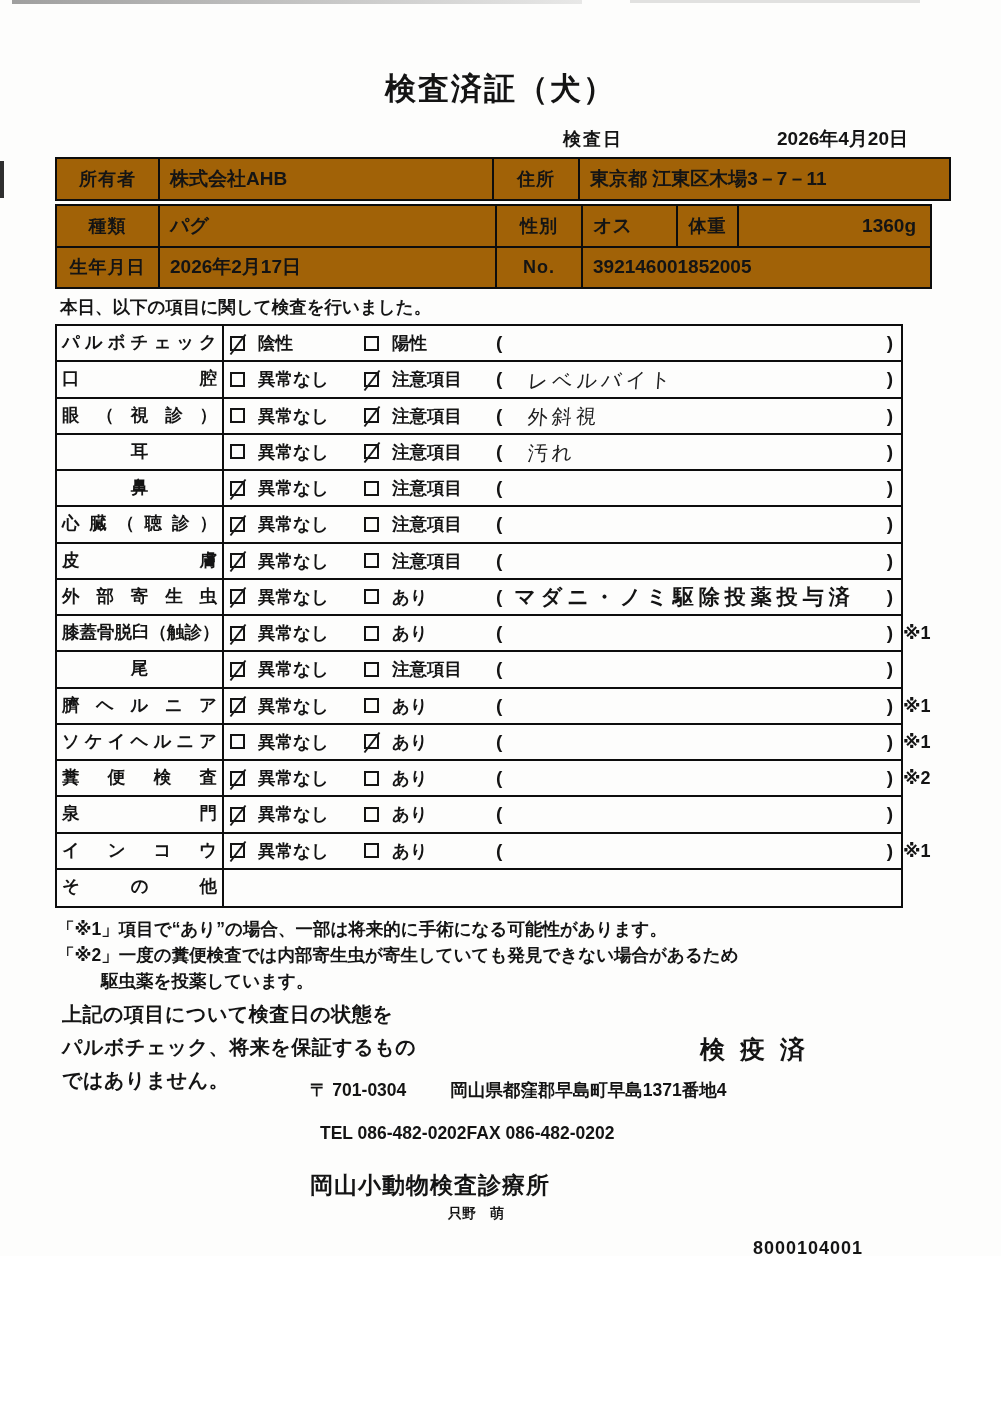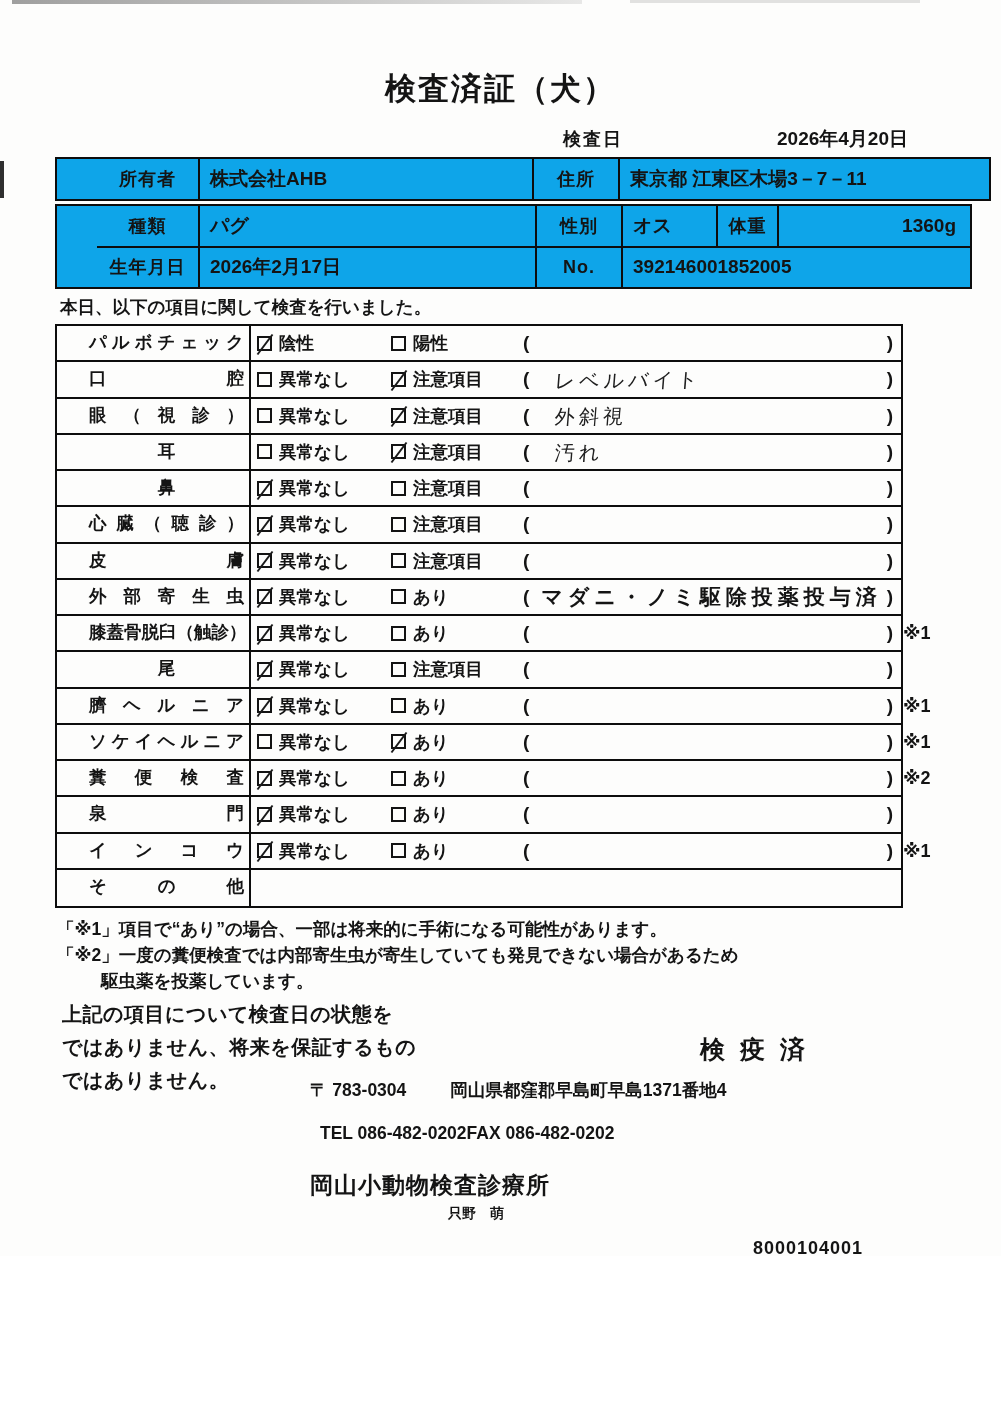--- a/index.html
+++ b/index.html
@@ -24,21 +24,21 @@
   .abs{position:absolute;}
 
   .title{
     left:0;right:0;top:68px;text-align:center;
     font-size:31px;font-weight:700;letter-spacing:2px;
   }
   .exam-date-label{left:563px;top:127px;font-size:18px;font-weight:600;letter-spacing:2px;text-align:right;}
   .exam-date-value{left:777px;top:126px;font-size:19px;font-weight:600;}
 
   
-  .htable{position:absolute;border:2px solid #0d0d0d;display:flex;flex-direction:column;background:#0ea5e9;padding-left:40px;}
+  .htable{position:absolute;border:2px solid #0d0d0d;display:flex;flex-direction:column;background:#a16207;}
   .hrow{display:flex;flex:1;min-height:0;}
   .hrow.divided{border-bottom:2px solid #0d0d0d;}
   .hcell{display:flex;align-items:center;border-right:2px solid #0d0d0d;
     font-size:18px;font-weight:600;box-sizing:border-box;overflow:hidden;white-space:nowrap;}
   .hcell.last{border-right:none;}
   .hcell.lab{justify-content:center;letter-spacing:1px;}
   .hcell.val{padding-left:10px;font-size:19px;}
   .hcell.wval{justify-content:flex-end;padding-right:14px;font-size:19px;}
   #owner-table{left:55px;top:157px;width:892px;height:40px;}
   #pet-table{left:55px;top:204px;width:873px;height:81px;}
@@ -47,32 +47,32 @@
   .w337{width:337px;flex:0 0 337px;}
   .w86{width:86px;flex:0 0 86px;}
   .w95{width:95px;flex:0 0 95px;}
   .w61{width:61px;flex:0 0 61px;}
   .wflex{flex:1;}
 
   .intro{left:60px;top:295px;font-size:17.5px;font-weight:600;}
 
   
   #exam-table{position:absolute;left:55px;top:324px;width:844px;border:2px solid #0d0d0d;background:#fdfdfc;}
-  .xrow{position:relative;display:flex;height:36.25px;border-bottom:2px solid #0d0d0d;box-sizing:border-box;padding-left:27px;}
+  .xrow{position:relative;display:flex;height:36.25px;border-bottom:2px solid #0d0d0d;box-sizing:border-box;}
   .xrow:last-child{border-bottom:none;border-radius:13px;}
   .xlabel{
     flex:0 0 167px;width:167px;box-sizing:border-box;
     border-right:2px solid #0d0d0d;
     padding:0 5px;font-size:17.5px;font-weight:600;
     line-height:33px;white-space:nowrap;overflow:hidden;
     text-align:justify;text-align-last:justify;
   }
   .xlabel.single{text-align:center;text-align-last:center;}
   .xcontent{position:relative;flex:1;}
-  .opt{position:absolute;top:0;bottom:0;display:flex;align-items:center;gap:7px;}
+  .opt{position:absolute;top:0;bottom:0;display:flex;align-items:center;gap:13px;}
   .opt1{left:6px;}
   .opt2{left:140px;}
   .opt-label{font-size:17.5px;font-weight:600;white-space:nowrap;}
   .cb{position:relative;width:11px;height:11px;border:2px solid #131313;display:inline-block;}
   .cb.checked::after{
     content:"";position:absolute;left:4.5px;top:-6px;height:25px;width:2px;
     background:#1a1a1a;transform:rotate(37deg);transform-origin:center;
   }
   .paren{position:absolute;left:272px;right:8px;top:0;bottom:0;display:flex;align-items:center;}
   .p-open,.p-close{font-size:19px;font-weight:600;}
@@ -432,28 +432,28 @@
   </div>
 
   <div class="abs footnotes">
     <div>「※1」項目で“あり”の場合、一部は将来的に手術になる可能性があります。</div>
     <div>「※2」一度の糞便検査では内部寄生虫が寄生していても発見できない場合があるため</div>
     <div class="indent">駆虫薬を投薬しています。</div>
   </div>
 
   <div class="abs disclaimer">
     <div>上記の項目について検査日の状態を</div>
-    <div>ではありません、将来を保証するもの</div>
+    <div>パルボチェック、将来を保証するもの</div>
     <div>ではありません。</div>
   </div>
 
   <div class="abs stamp">検疫済</div>
 
   <div class="abs postal-line">
-    <span>〒 783-0304</span>
+    <span>〒 701-0304</span>
     <span>岡山県都窪郡早島町早島1371番地4</span>
   </div>
 
   <div class="abs telfax-line">
     <span>TEL 086-482-0202</span>
     <span>FAX 086-482-0202</span>
   </div>
 
   <div class="abs clinic-name">岡山小動物検査診療所</div>
   <div class="abs vet-name">只野　萌</div>

